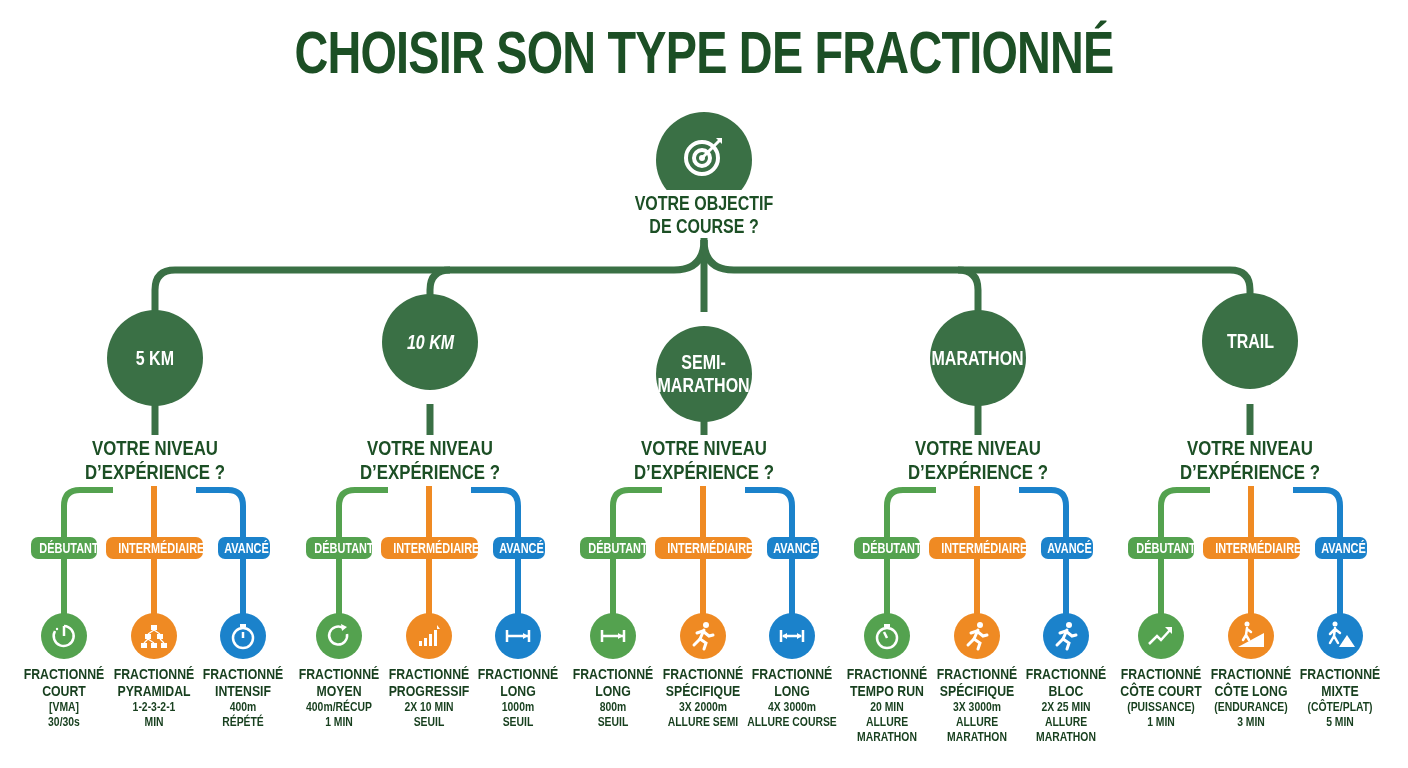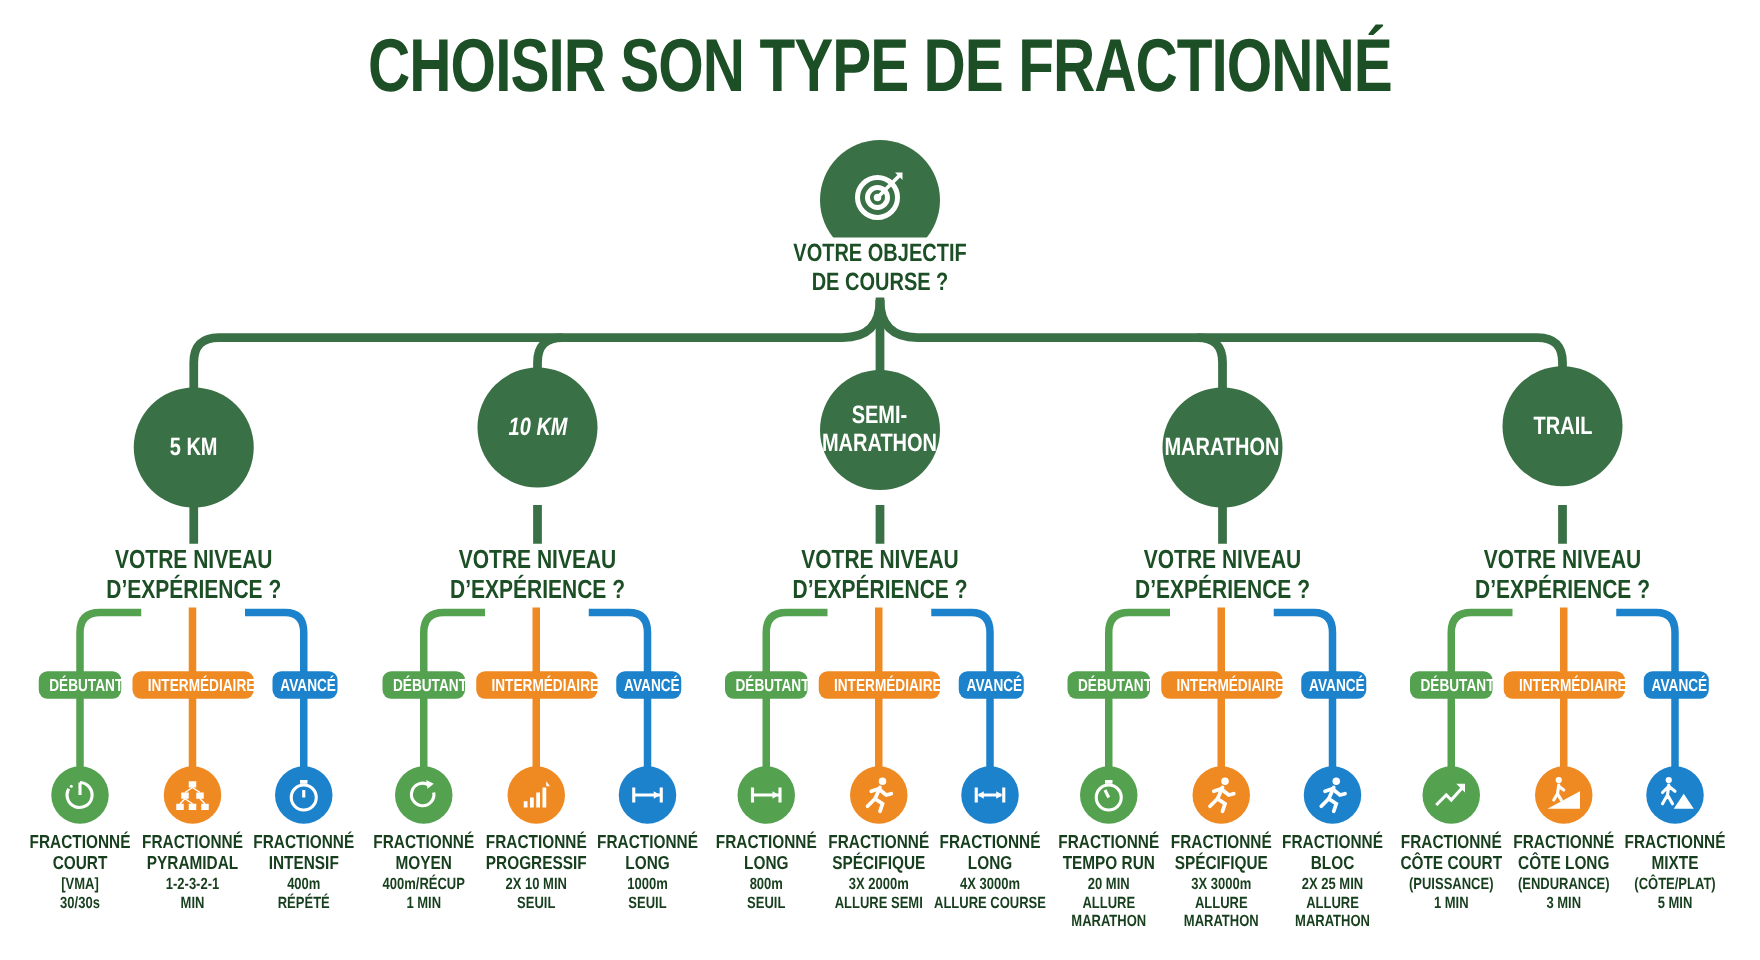--- a/index.html
+++ b/index.html
@@ -104,21 +104,21 @@
 </div>
 
 <div class="goal-circle" style="left:107px;top:310px;">
   <div class="goal-label">5 KM</div>
 </div>
 
 <div class="goal-circle" style="left:382px;top:294px;font-style:italic;">
   <div class="goal-label">10 KM</div>
 </div>
 
-<div class="goal-circle" style="left:656px;top:296px;">
+<div class="goal-circle" style="left:656px;top:326px;">
   <div class="goal-label">
     <div>SEMI-</div>
     <div>MARATHON</div>
   </div>
 </div>
 
 <div class="goal-circle" style="left:930px;top:310px;">
   <div class="goal-label">MARATHON</div>
 </div>
 

